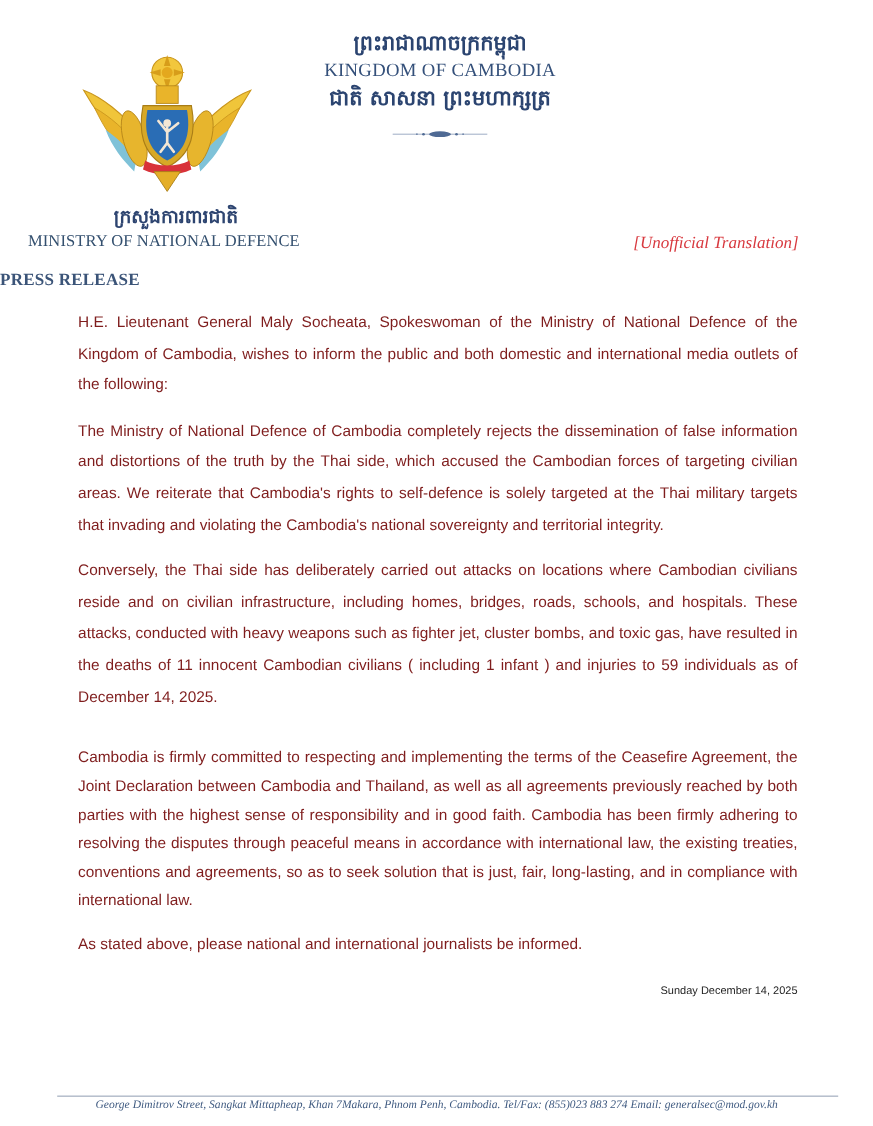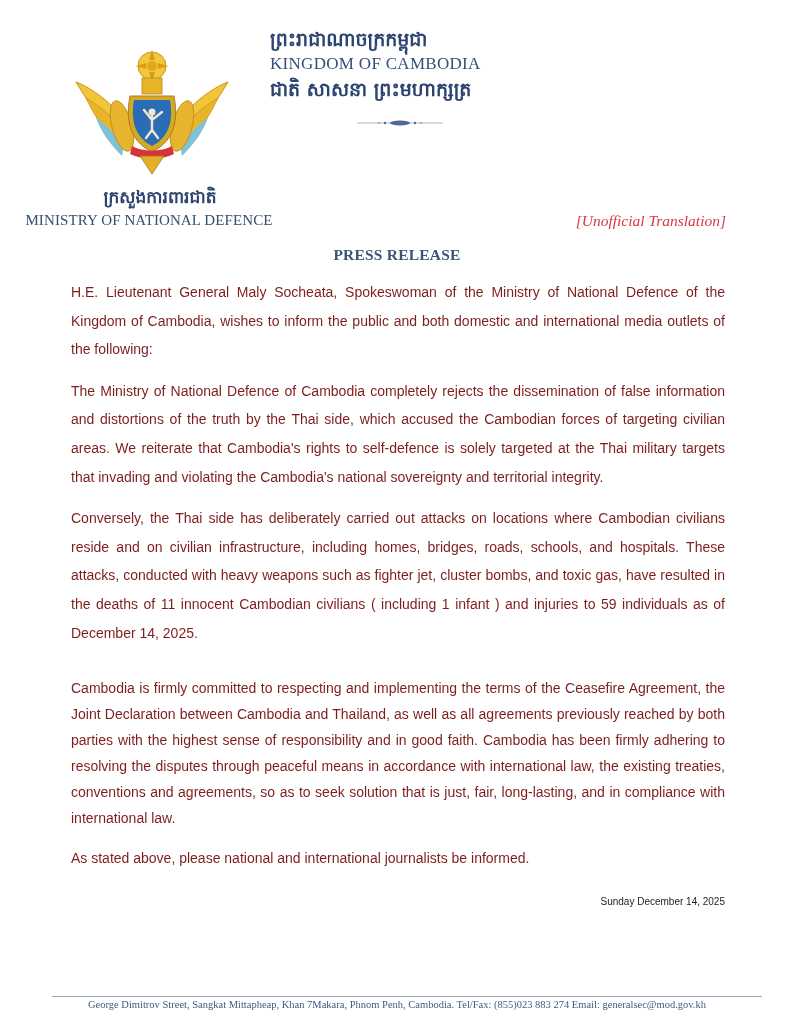--- a/index.html
+++ b/index.html
@@ -5,35 +5,35 @@
   html, body { margin: 0; padding: 0; }
   body {
     width: 794px; height: 1024px; background: #ffffff; position: relative; overflow: hidden;
     font-family: "Liberation Serif", serif; color: #222;
   }
   .emblem { position: absolute; left: 72px; top: 48px; width: 160px; height: 135px; }
   .kh-left { position: absolute; left: 70px; top: 186px; width: 180px; text-align: center;
     font-family: "DejaVu Serif", serif; font-weight: bold; font-size: 17px; color: #2d4470; }
   .ministry { position: absolute; left: 18px; top: 212px; width: 262px; text-align: center;
     font-family: "Liberation Serif", serif; font-size: 15px; color: #34506f; letter-spacing: 0.1px; }
-  .header-center { position: absolute; left: 270px; top: 25px; width: 260px; color: #2f4a72; }
+  .header-center { position: absolute; left: 270px; top: 25px; width: 260px; text-align: center; color: #2f4a72; }
   .kh-line { font-family: "DejaVu Serif", serif; font-weight: bold; font-size: 19px; line-height: 28px; color: #2b4470; }
   .en-line { font-family: "Liberation Serif", serif; font-size: 17px; line-height: 22px; letter-spacing: 0.3px; color: #34507a; }
   .divider { margin: 10px auto 0 auto; width: 90px; height: 8px; }
   .unofficial { position: absolute; right: 68px; top: 212px; font-style: italic; font-size: 15.5px; color: #d8393f; }
-  .title { position: absolute; left: 0; width: 794px; top: 246px; text-align: center; font-weight: bold;
+  .title { position: absolute; left: 0; width: 794px; top: 246px; font-weight: bold;
     font-size: 15.5px; color: #3b5478; letter-spacing: 0.2px; }
   .body { position: absolute; left: 71px; width: 654px; top: 278px;
     font-family: "Liberation Sans", sans-serif; font-size: 14px; color: #7f1d1d; }
   .body p { margin: 0 0 13px 0; line-height: 28.6px; text-align: justify; }
   .body p.tight { line-height: 26px; margin-top: 28px; }
   .date { position: absolute; right: 69px; top: 896px; font-family: "Liberation Sans", sans-serif; font-size: 10px; color: #1e1e1e; }
   .footer-rule { position: absolute; left: 52px; width: 710px; top: 996px; height: 1px; background: #9aa6b8; }
   .footer { position: absolute; left: 0; width: 794px; top: 999px; text-align: center;
-    font-family: "Liberation Serif", serif; font-size: 10.5px; color: #3f5a80; }
+    font-family: "Liberation Serif", serif; font-size: 10.5px; color: #3f5a80; font-style: italic; }
 </style>
 </head>
 <body>
 
 <div class="emblem">
   <svg width="160" height="135" viewBox="0 0 160 135">
 
     <path d="M4 34 C20 40, 40 55, 55 75 L60 98 C45 90, 25 70, 4 34 Z" fill="#f0c53a" stroke="#c9951c" stroke-width="1"></path>
     <path d="M14 50 C28 58, 42 70, 52 84 L54 100 C40 92, 26 76, 14 50 Z" fill="#e9b42a" stroke="#c9951c" stroke-width="0.8"></path>
     <path d="M24 70 C36 78, 44 88, 52 96 L50 108 C40 98, 30 86, 24 70 Z" fill="#7fc2d8"></path>

